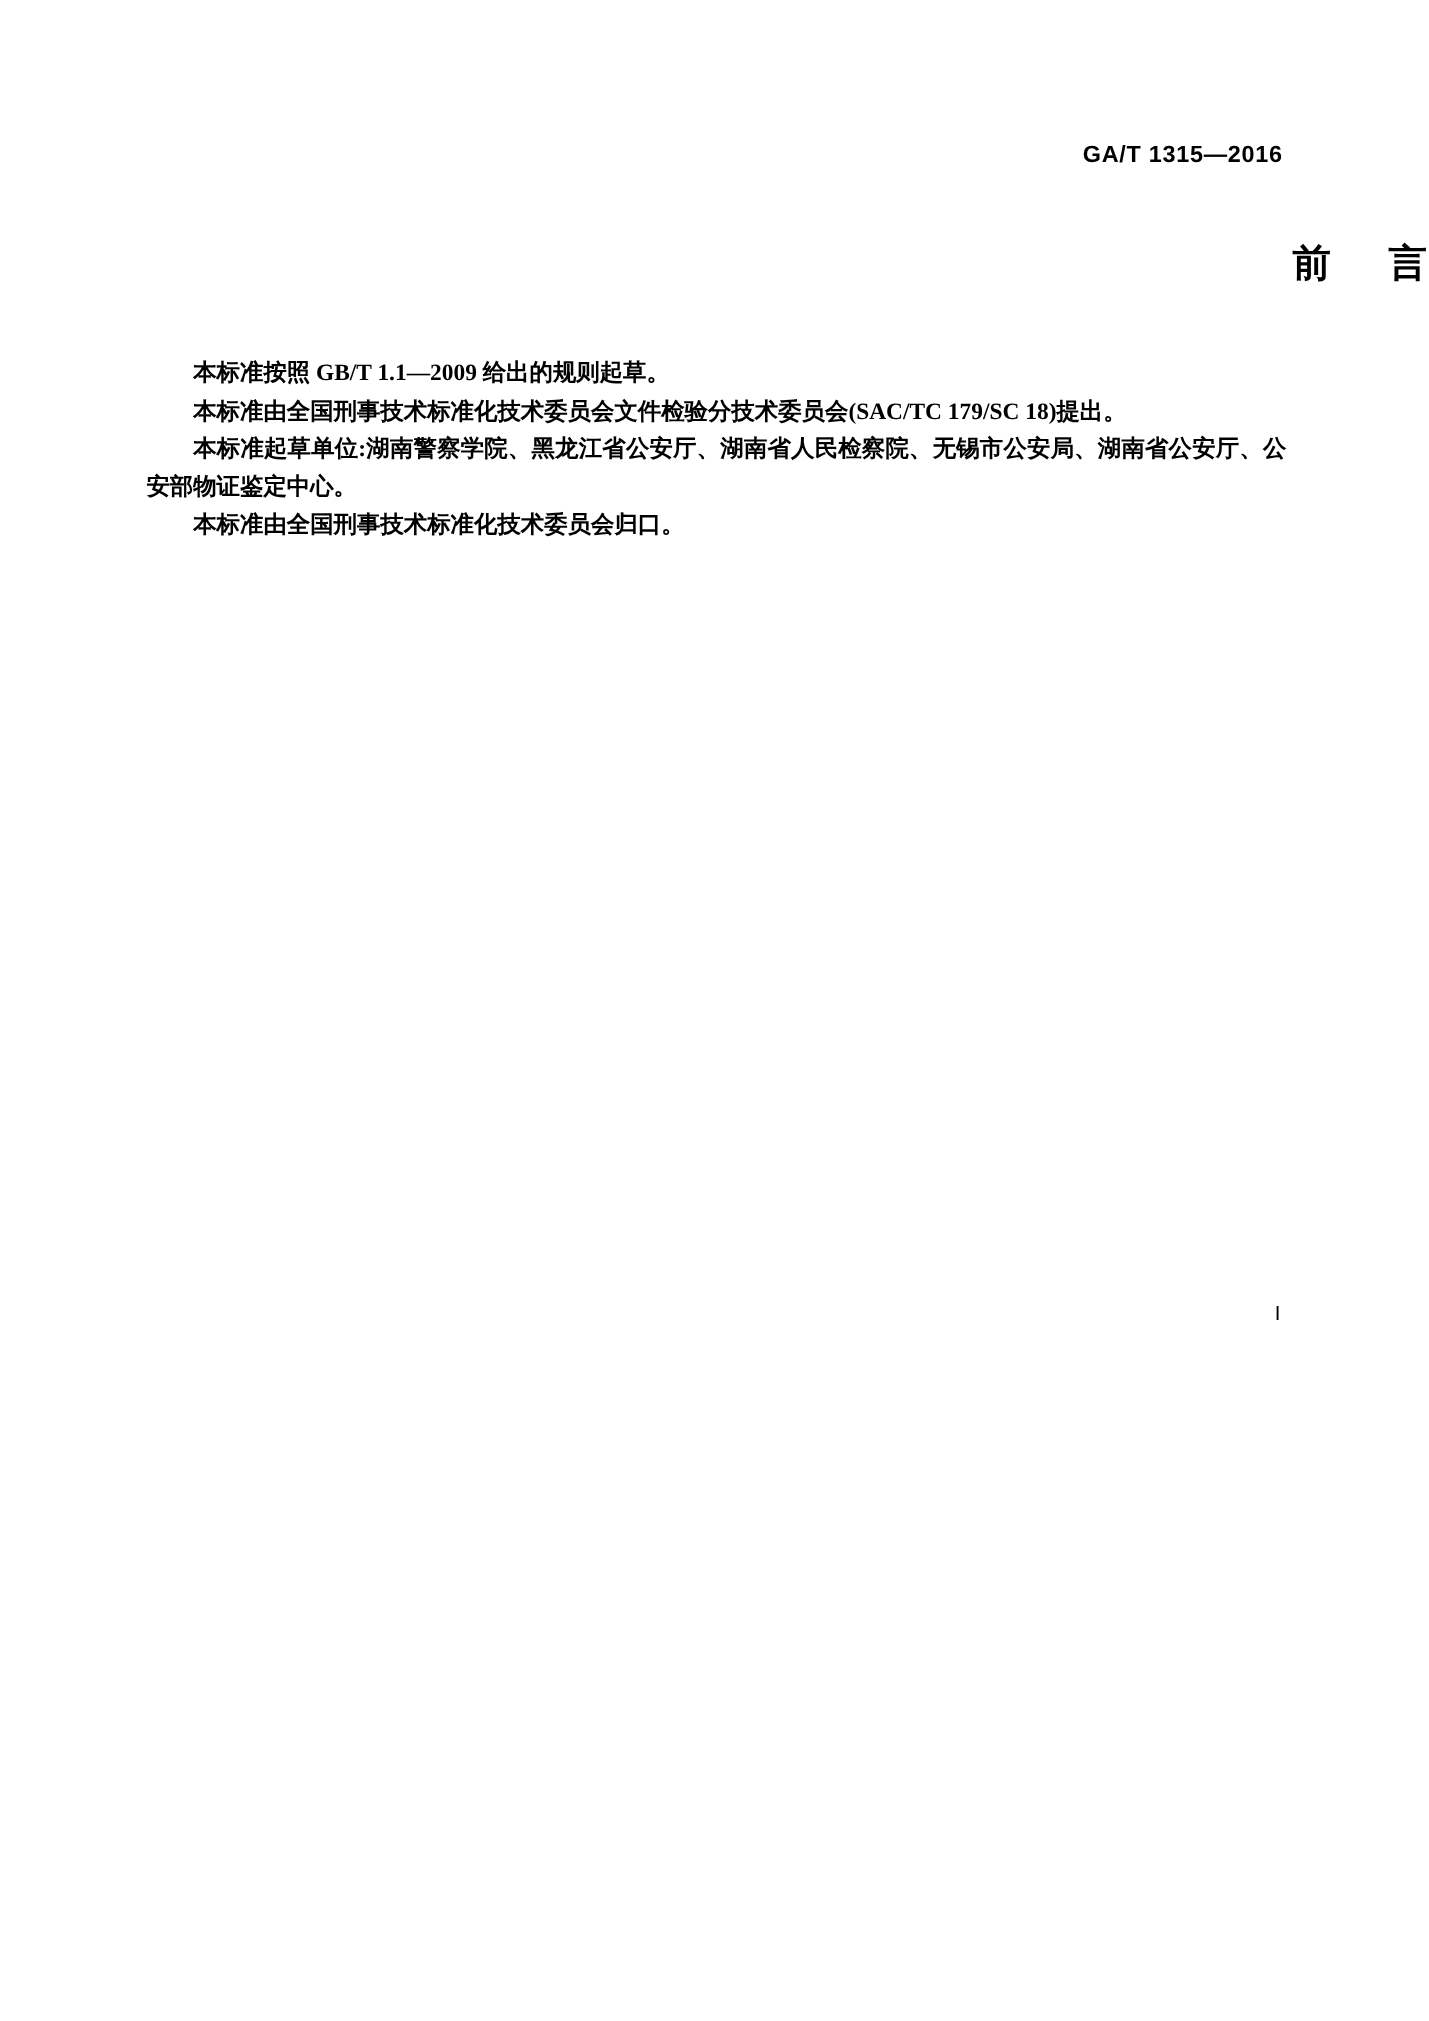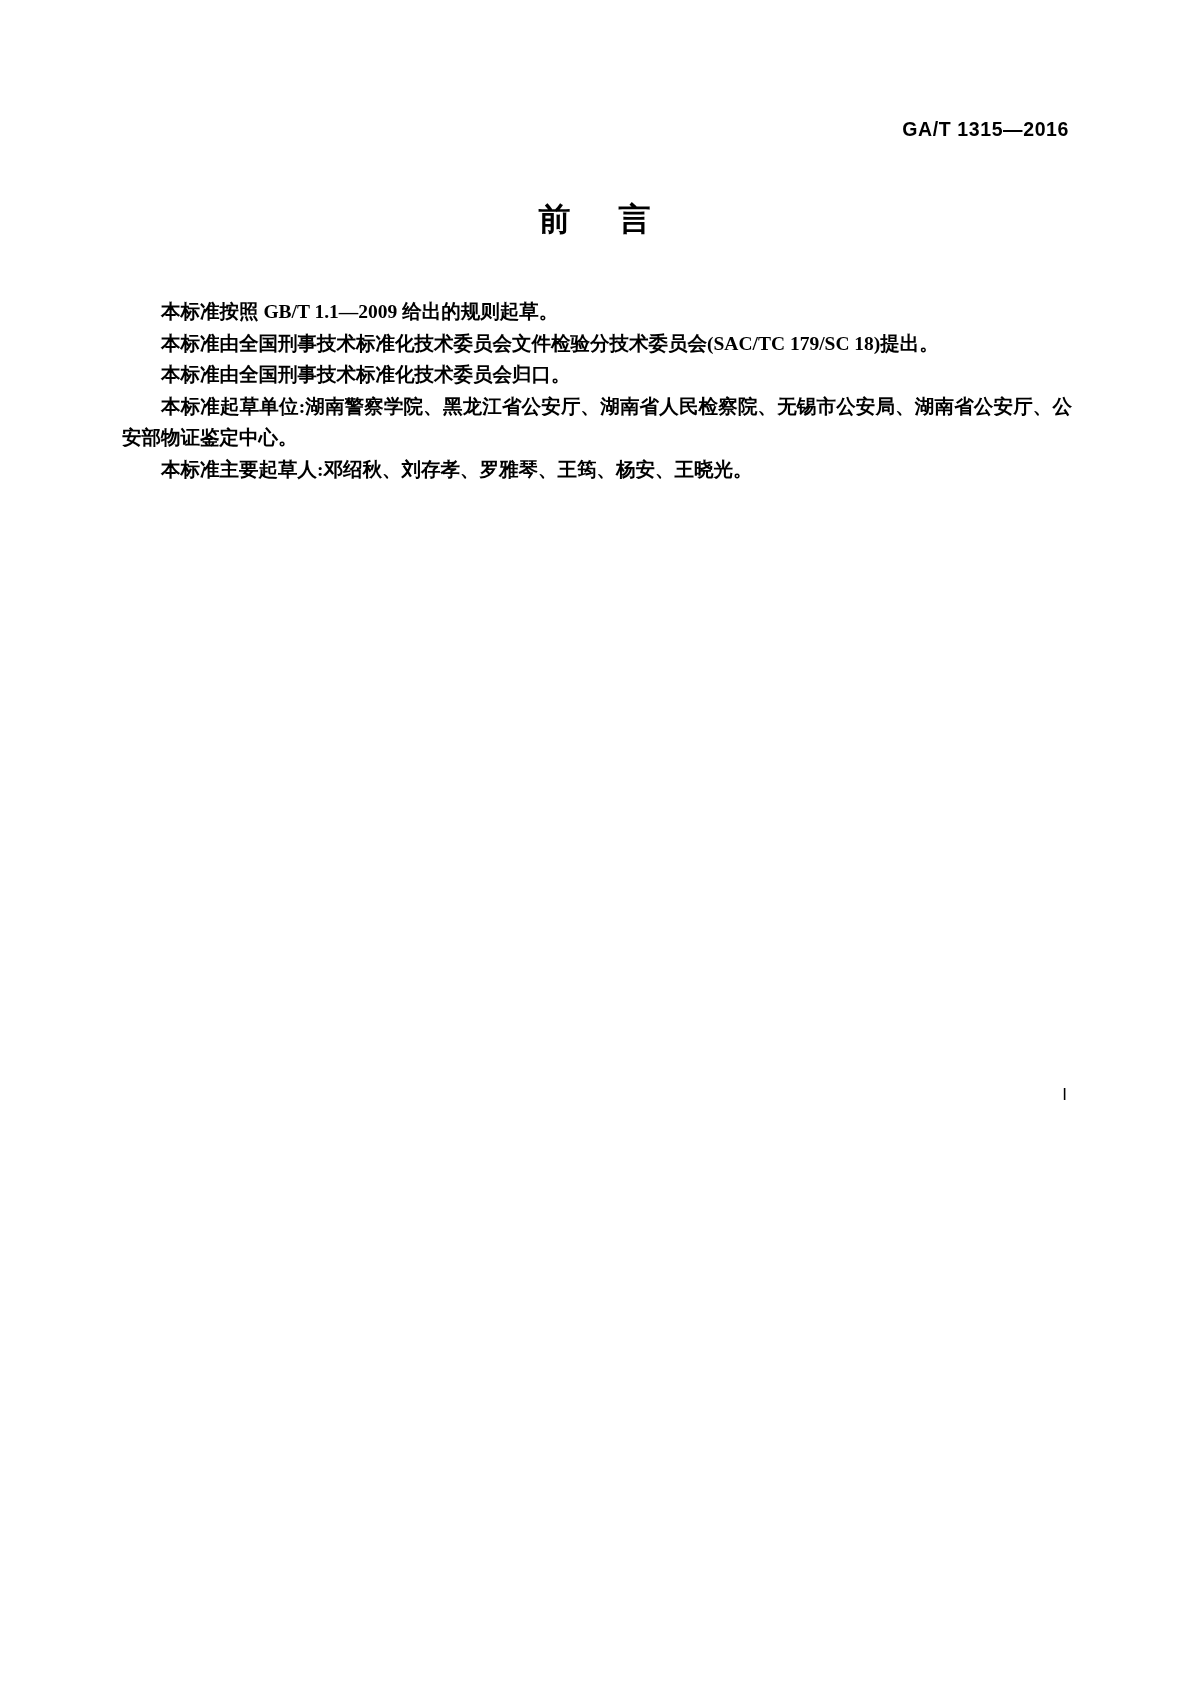--- a/index.html
+++ b/index.html
@@ -25,21 +25,21 @@
     font-weight: bold;
     font-size: 19.5px;
     letter-spacing: 0.6px;
     white-space: nowrap;
   }
   .doc-title {
     position: absolute;
     top: 198px;
     left: 0;
     width: 1191px;
-    text-align: center;
+    text-align: right;
     font-family: "Liberation Sans", "DejaVu Sans", sans-serif;
     font-weight: bold;
     font-size: 32px;
     letter-spacing: 2px;
   }
   .doc-title .gap {
     display: inline-block;
     width: 46px;
   }
   .body-block {
@@ -72,20 +72,19 @@
 
   <div class="header-std-no">GA/T 1315—2016</div>
 
   <div class="doc-title">
     <span>前</span><span class="gap"></span><span>言</span>
   </div>
 
   <div class="body-block">
     <p class="para">本标准按照 GB/T 1.1—2009 给出的规则起草。</p>
     <p class="para">本标准由全国刑事技术标准化技术委员会文件检验分技术委员会(SAC/TC 179/SC 18)提出。</p>
+    <p class="para">本标准起草单位:湖南警察学院、黑龙江省公安厅、湖南省人民检察院、无锡市公安局、湖南省公安厅、公安部物证鉴定中心。</p>
     <p class="para">本标准由全国刑事技术标准化技术委员会归口。</p>
-    <p class="para">本标准起草单位:湖南警察学院、黑龙江省公安厅、湖南省人民检察院、无锡市公安局、湖南省公安厅、公安部物证鉴定中心。</p>
-    <p class="para">本标准主要起草人:邓绍秋、刘存孝、罗雅琴、王筠、杨安、王晓光。</p>
   </div>
 
   <div class="page-number">I</div>
 
 </div>
 
 </body></html>

